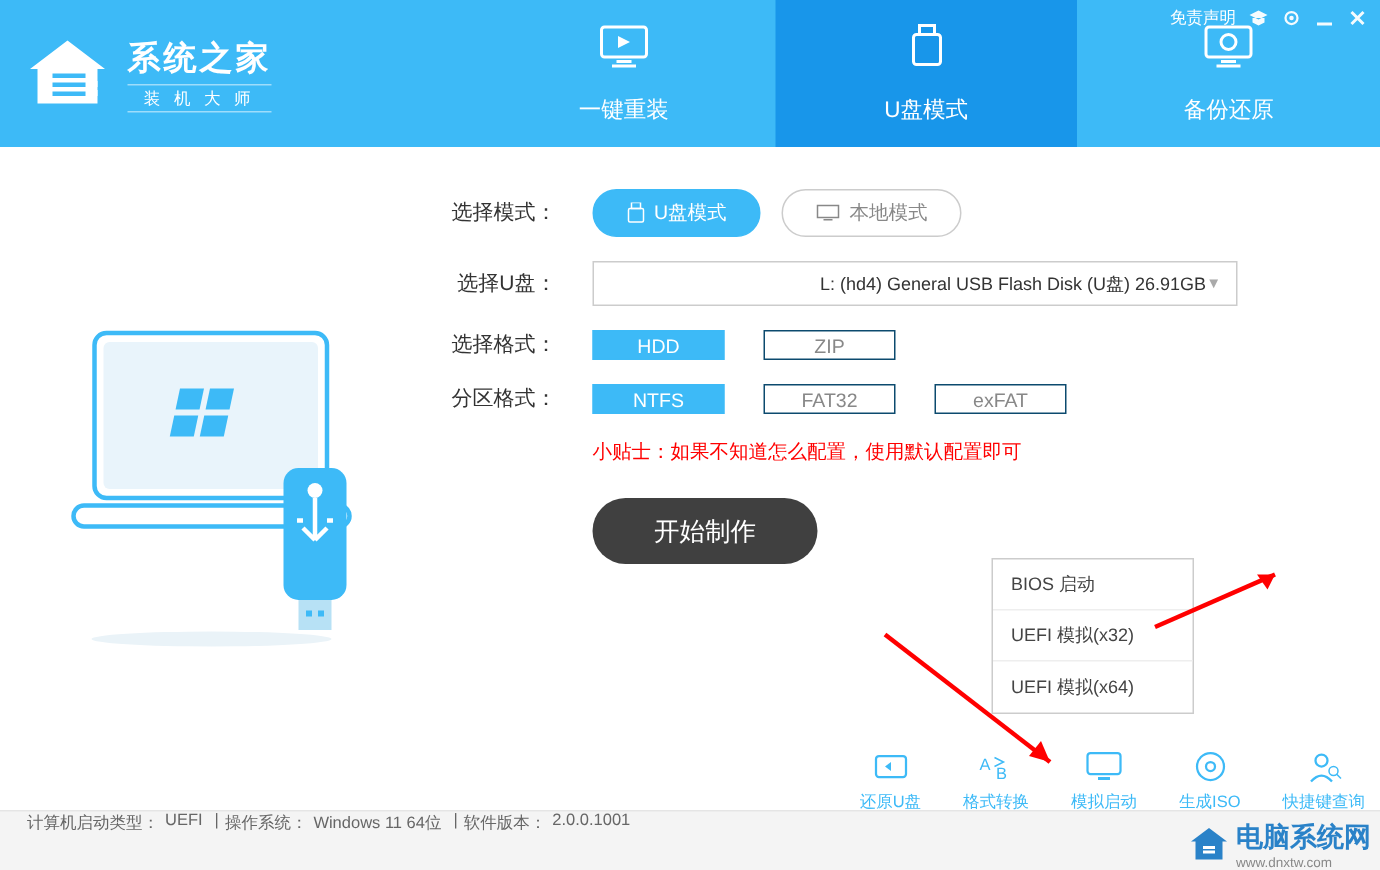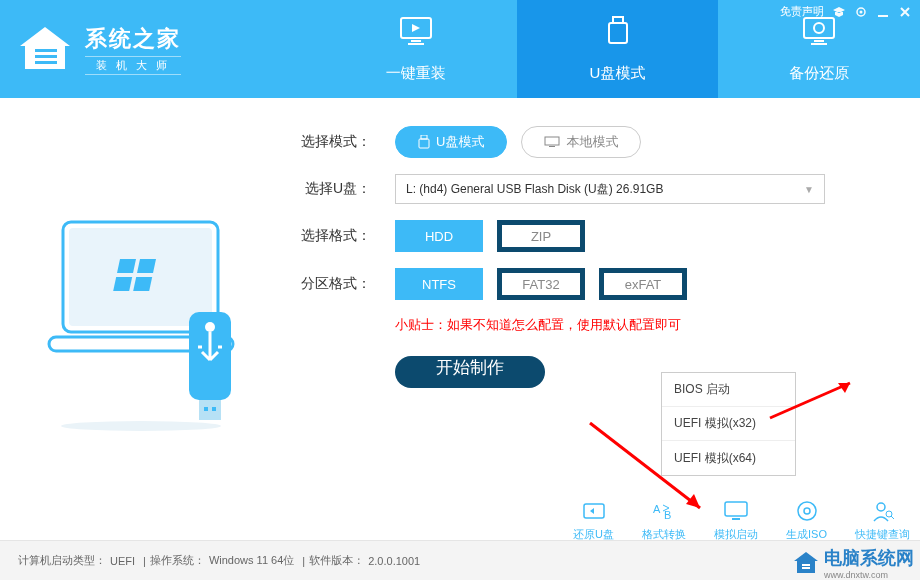--- a/index.html
+++ b/index.html
@@ -17,34 +17,34 @@
 .tab-label { font-size:15px; }
 .titlebar { position:absolute; top:4px; right:8px; display:flex; align-items:center; gap:8px; color:#fff; font-size:11px; }
 .tb-ico { width:14px; height:14px; cursor:pointer; opacity:0.95; }
 .body { display:flex; height:442px; }
 .left-visual { width:300px; display:flex; align-items:center; justify-content:center; }
 .right-panel { flex:1; padding:28px 28px 0 0; position:relative; }
 .row { display:flex; align-items:center; margin-bottom:16px; }
 .row-label { width:95px; text-align:right; color:#333; font-size:14px; padding-right:24px; }
 .pill { height:32px; border-radius:16px; border:1px solid #ccc; display:inline-flex; align-items:center; justify-content:center; padding:0 22px; font-size:13px; color:#888; gap:6px; cursor:pointer; margin-right:14px; }
 .pill.active { background:#3dbaf7; border-color:#3dbaf7; color:#fff; }
-.select { height:30px; width:430px; border:1px solid #ccc; padding:0 10px; font-size:12px; color:#333; display:flex; align-items:center; justify-content:space-between; cursor:pointer; }
+.select { height:30px; width:430px; border:1px solid #ccc; padding:0 10px; font-size:12px; color:#333; display:flex; align-items:center; justify-content:flex-end; cursor:pointer; }
 .select .arrow { color:#aaa; font-size:10px; }
-.btn { height:32px; min-width:88px; border:5px solid #0c4a6e; display:inline-flex; align-items:center; justify-content:center; font-size:13px; color:#888; cursor:pointer; margin-right:14px; }
+.btn { height:20px; min-width:88px; border:1px solid #0c4a6e; display:inline-flex; align-items:center; justify-content:center; font-size:13px; color:#888; cursor:pointer; margin-right:26px; }
 .btn.active { background:#3dbaf7; border-color:#3dbaf7; color:#fff; }
 .tip { color:#ff0000; font-size:13px; margin-left:95px; margin-top:4px; margin-bottom:22px; }
-.start-btn { margin-left:95px; width:150px; height:32px; border-radius:22px; background:#0c4a6e; color:#fff; font-size:17px; display:flex; align-items:flex-start; justify-content:center; cursor:pointer; }
+.start-btn { margin-left:95px; width:150px; height:44px; border-radius:22px; background:#404040; color:#fff; font-size:17px; display:flex; align-items:center; justify-content:center; cursor:pointer; }
 .popup { position:absolute; right:124px; top:274px; width:135px; background:#fff; border:1px solid #ccc; }
 .popup-item { height:34px; display:flex; align-items:center; padding:0 12px; font-size:12px; color:#444; cursor:pointer; border-bottom:1px solid #eee; }
 .popup-item:last-child { border-bottom:none; }
 .bottom-icons { position:absolute; bottom:-2px; right:10px; display:flex; gap:28px; }
 .bt-item { display:flex; flex-direction:column; align-items:center; gap:4px; cursor:pointer; }
 .bt-ico { width:26px; height:24px; }
 .bt-label { font-size:11px; color:#3dbaf7; }
-.statusbar { height:40px; background:#f4f4f4; display:flex; align-items:center; padding:0 18px; font-size:11px; color:#666; border-top:1px solid #e5e5e5; }
+.statusbar { height:40px; background:#f4f4f4; display:flex; padding:0 18px; font-size:11px; color:#666; border-top:1px solid #e5e5e5; }
 .statusbar span { margin-right:4px; }
 .watermark { position:absolute; right:6px; bottom:0; display:flex; align-items:center; gap:4px; }
 .wm-text { color:#2a82c8; font-size:18px; font-weight:bold; }
 .wm-sub { color:#888; font-size:9px; }
 .annot-arrow { position:absolute; pointer-events:none; }
 </style>
 </head>
 <body>
 
 <div class="header">

